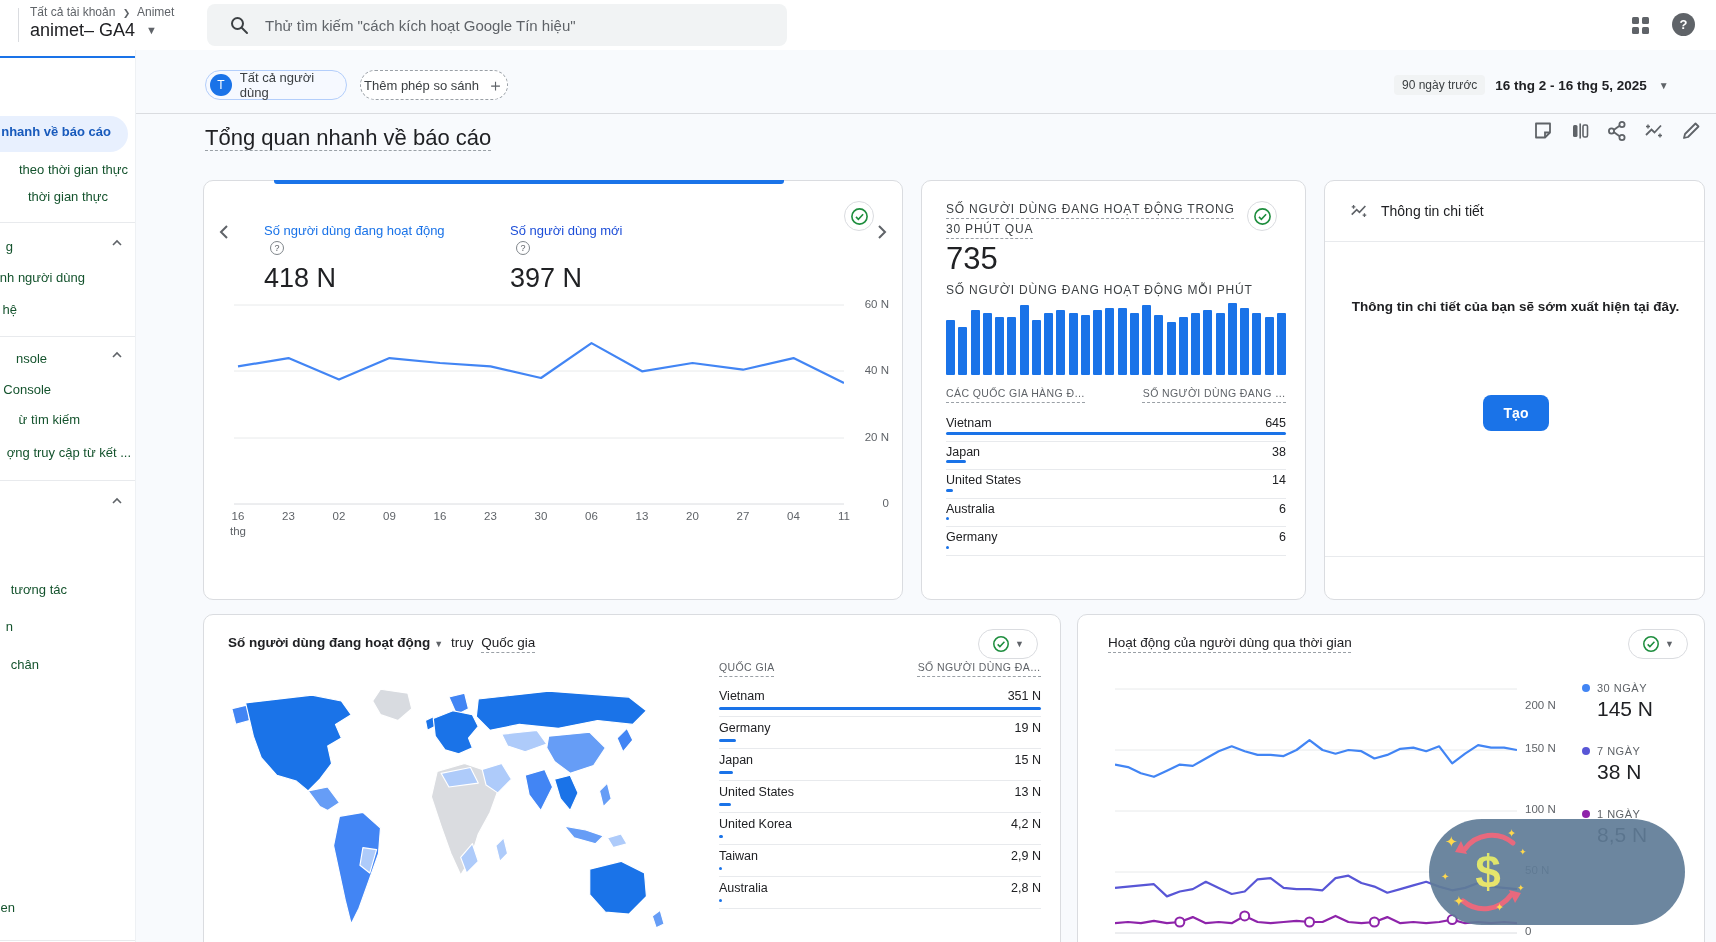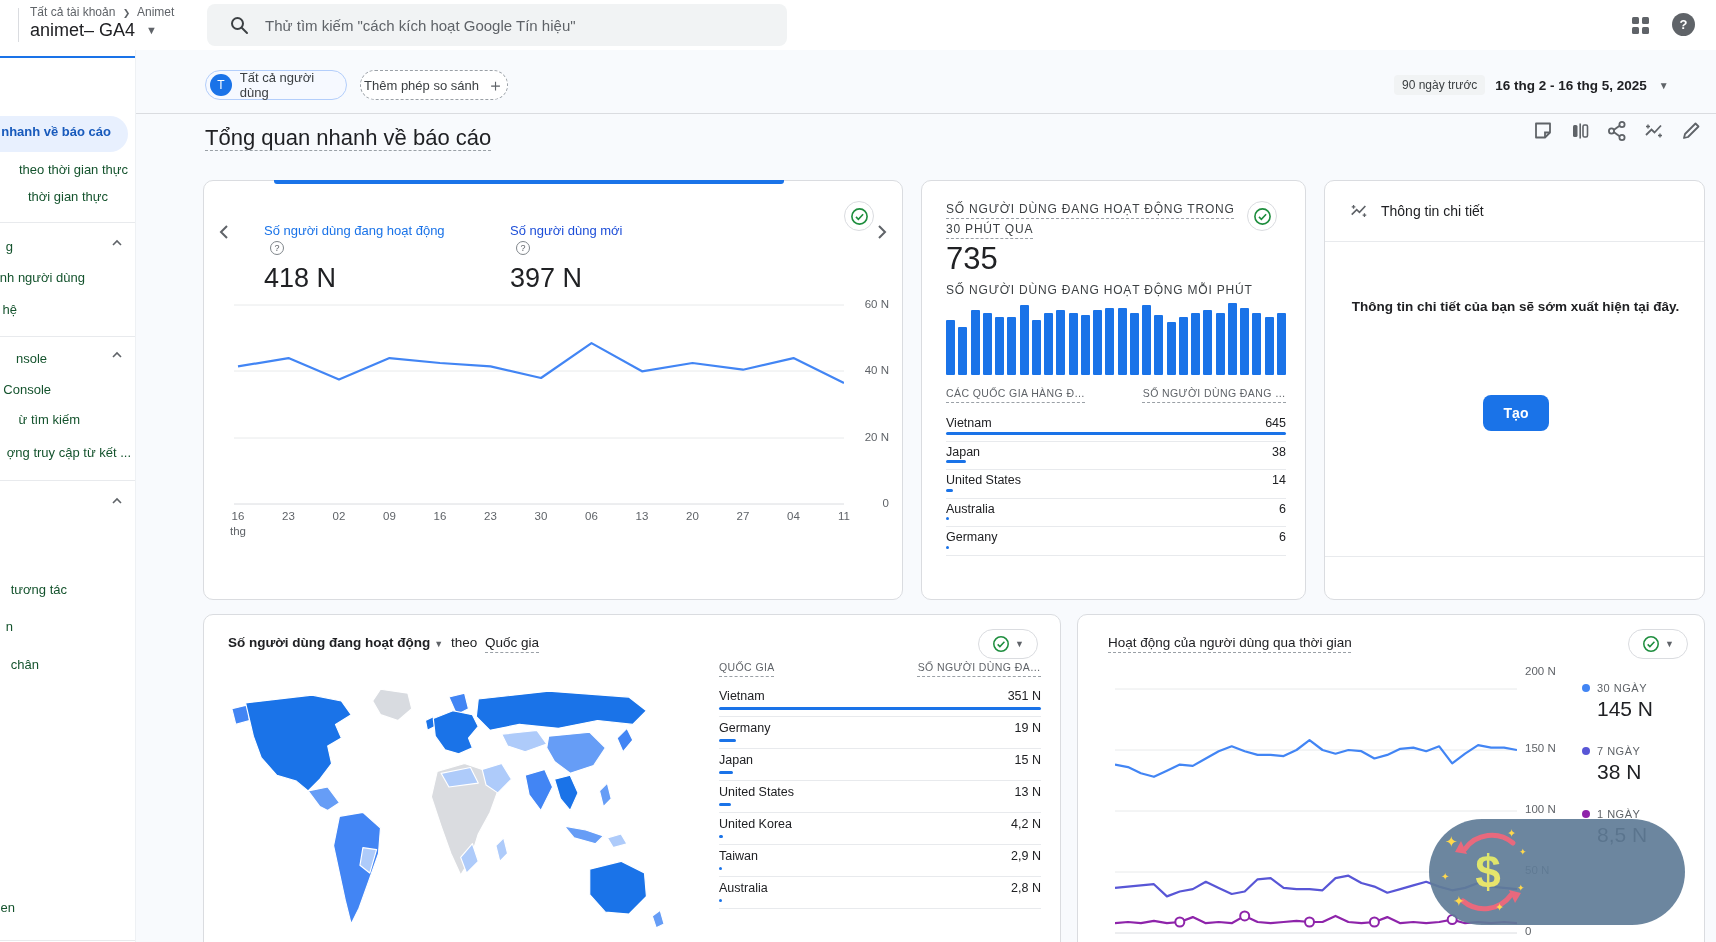--- a/index.html
+++ b/index.html
@@ -379,21 +379,21 @@
     <button id="ins-create">Tạo</button>
     <div id="ins-div2"></div>
     <div class="card-link" style="right:24px;top:560px">
       <span>Xem tất cả thông tin chi tiết</span><span class="arr">→</span>
     </div>
   </section>
 
   <section class="card" id="card-country">
     <div id="cc-title">
       <b>Số người dùng đang hoạt động</b><span class="caret">▼</span>
-      <span>theo</span>
+      <span>truy</span>
       <span class="dashed" style="margin-left:4px">Quốc gia</span>
     </div>
     <div class="gpill" style="right:22px;top:14px">
       <svg width="18" height="18" viewBox="0 0 20 20" fill="none" stroke="#1e8e3e" stroke-width="1.7">
           <circle cx="10" cy="10" r="8"></circle>
           <polyline points="6.3,10.4 8.8,12.9 13.8,7.6"></polyline>
         </svg>
       <span class="caret">▼</span>
     </div>
     <svg style="position:absolute;left:22px;top:61px" width="440" height="267" viewBox="0 0 450 262">
@@ -490,21 +490,21 @@
           <polyline points="0.0,228.9 13.0,227.6 25.9,226.4 38.9,225.2 51.9,237.4 64.8,232.5 77.8,230.1 90.8,222.8 103.7,228.9 116.7,235.0 129.7,232.5 142.6,220.3 155.6,219.1 168.6,228.9 181.5,230.1 194.5,230.1 207.5,231.3 220.5,219.1 233.4,216.7 246.4,224.0 259.4,227.6 272.3,233.7 285.3,230.1 298.3,226.4 311.2,222.8 324.2,227.6 337.2,231.3 350.1,228.9 363.1,224.0 376.1,227.6 389.0,228.9 402.0,230.1" fill="none" stroke="#5856d6" stroke-width="2.2" stroke-linejoin="round"></polyline>
           <polyline points="0.0,264.2 13.0,263.0 25.9,264.2 38.9,261.8 51.9,264.2 64.8,263.0 77.8,258.1 90.8,264.2 103.7,263.0 116.7,264.2 129.7,256.9 142.6,263.0 155.6,264.2 168.6,263.0 181.5,261.8 194.5,263.0 207.5,263.0 220.5,256.9 233.4,263.0 246.4,264.2 259.4,263.0 272.3,258.1 285.3,264.2 298.3,263.0 311.2,264.2 324.2,263.0 337.2,260.6 350.1,264.2 363.1,263.0 376.1,264.2 389.0,263.0 402.0,264.2" fill="none" stroke="#8e24aa" stroke-width="2.2" stroke-linejoin="round"></polyline>
           <circle cx="64.8" cy="263.0" r="4.5" fill="#fff" stroke="#8e24aa" stroke-width="2"></circle>
           <circle cx="129.7" cy="256.9" r="4.5" fill="#fff" stroke="#8e24aa" stroke-width="2"></circle>
           <circle cx="194.5" cy="263.0" r="4.5" fill="#fff" stroke="#8e24aa" stroke-width="2"></circle>
           <circle cx="259.4" cy="263.0" r="4.5" fill="#fff" stroke="#8e24aa" stroke-width="2"></circle>
           <circle cx="337.2" cy="260.6" r="4.5" fill="#fff" stroke="#8e24aa" stroke-width="2"></circle>
         </g>
     </svg>
 
-  <div class="ytick" style="text-align: left; left: 447px; top: 50px;">200 N</div>
+  <div class="ytick" style="text-align: left; left: 447px; top: 84px;">200 N</div>
       <div class="ytick" style="text-align: left; left: 447px; top: 127px;">150 N</div>
       <div class="ytick" style="text-align: left; left: 447px; top: 188px;">100 N</div>
       <div class="ytick" style="text-align: left; left: 447px; top: 249px;">50 N</div>
       <div class="ytick" style="text-align: left; left: 447px; top: 310px;">0</div>
       <div class="xtick" style="left: 82px; top: 324px;">01</div>
       <div class="xtick" style="left: 209px; top: 324px;">01</div>
       <div class="xtick" style="left: 342px; top: 324px;">01</div>
       <div class="leg" style="top: 67px;">
         <div class="lab"><span class="dot" style="background:#4285f4"></span><span>30 NGÀY</span></div>
         <div class="val">145 N</div>

